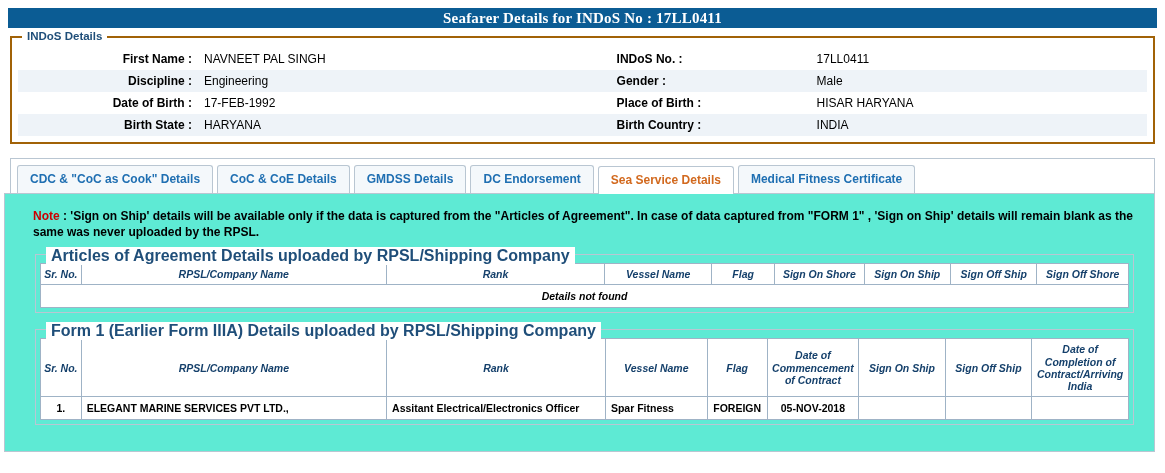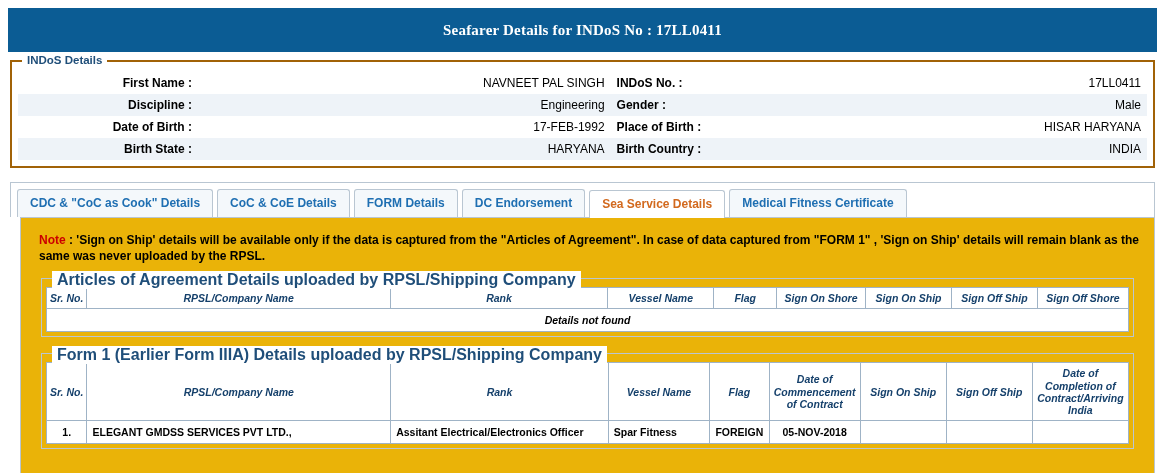--- a/index.html
+++ b/index.html
@@ -10,21 +10,21 @@
     font-family: "Liberation Sans", sans-serif;
     font-size: 12px;
     color: #000000;
     overflow: hidden;
   }
   .page { width: 1165px; height: 473px; position: relative; }
 
   
   .titlebar {
     margin: 8px 8px 0 8px;
-    height: 44px;
+    height: 20px;
     background: #0b5c94;
     color: #ffffff;
     display: flex;
     align-items: center;
     justify-content: center;
     font-size: 15px;
     font-weight: bold;
     font-family: "Liberation Serif", serif;
     letter-spacing: .2px;
   }
@@ -57,21 +57,21 @@
     border: 0;
   }
   table.kv tr.alt td { background: #eef3f8; }
   td.lbl {
     text-align: right;
     font-weight: bold;
     white-space: nowrap;
     width: 180px;
     color: #000;
   }
-  td.val { text-align: right; padding-left: 8px; margin-top: 48px; }
+  td.val { text-align: left; padding-left: 8px; margin-top: 48px; }
   td.lbl2 { text-align: left; font-weight: bold; white-space: nowrap; width: 200px; }
 
   
   .tabs-wrap {
     margin: 14px 10px 0 10px;
     border: 1px solid #b9c6d2;
     border-bottom: none;
     background: #fff;
     padding: 6px 6px 0 6px;
     position: relative;
@@ -94,25 +94,25 @@
     cursor: pointer;
   }
   .tab.active {
     color: #d2691e;
     background: #ffffff;
     border-color: #b9c6d2;
     position: relative;
     top: 1px;
   }
   .tab-body {
-    margin: 0 10px 0 20px;
+    margin: 0 10px 0 4px;
     border: 1px solid #b9c6d2;
     border-top: 1px solid #b9c6d2;
-    background: #eab308;
-    padding: 14px 14px 10px 14px;
+    background: #5eead4;
+    padding: 14px 14px 10px 24px;
     min-height: 230px;
   }
 
   .note {
     font-size: 12px;
     line-height: 1.35;
     font-weight: bold;
     margin: 0 0 14px 4px;
   }
   .note .note-kw { color: #cc0000; font-weight: bold; }
@@ -206,21 +206,21 @@
           <td class="val">INDIA</td>
         </tr>
       </tbody>
     </table>
   </div>
 
   <div class="tabs-wrap">
     <div class="tabs">
       <div class="tab">CDC &amp; "CoC as Cook" Details</div>
       <div class="tab">CoC &amp; CoE Details</div>
-      <div class="tab">FORM Details</div>
+      <div class="tab">GMDSS Details</div>
       <div class="tab">DC Endorsement</div>
       <div class="tab active">Sea Service Details</div>
       <div class="tab">Medical Fitness Certificate</div>
     </div>
   </div>
 
   <div class="tab-body">
 
     <p class="note">
       <span class="note-kw">Note</span><span> : 'Sign on Ship' details will be available only if the data is captured from the "Articles of Agreement". In case of data captured from "FORM 1" , 'Sign on Ship' details will remain blank as the same was never uploaded by the RPSL.</span>
@@ -262,21 +262,21 @@
             <th style="width:58px">Flag</th>
             <th style="width:90px">Date of Commencement of Contract</th>
             <th style="width:85px">Sign On Ship</th>
             <th style="width:85px">Sign Off Ship</th>
             <th style="width:95px">Date of Completion of Contract/Arriving India</th>
           </tr>
         </thead>
         <tbody>
           <tr>
             <td class="c">1.</td>
-            <td class="l">ELEGANT GMDSS SERVICES PVT LTD.,</td>
+            <td class="l">ELEGANT MARINE SERVICES PVT LTD.,</td>
             <td class="l">Assitant Electrical/Electronics Officer</td>
             <td class="l">Spar Fitness</td>
             <td class="c">FOREIGN</td>
             <td class="c">05-NOV-2018</td>
             <td class="c"></td>
             <td class="c"></td>
             <td class="c"></td>
           </tr>
         </tbody>
       </table>

